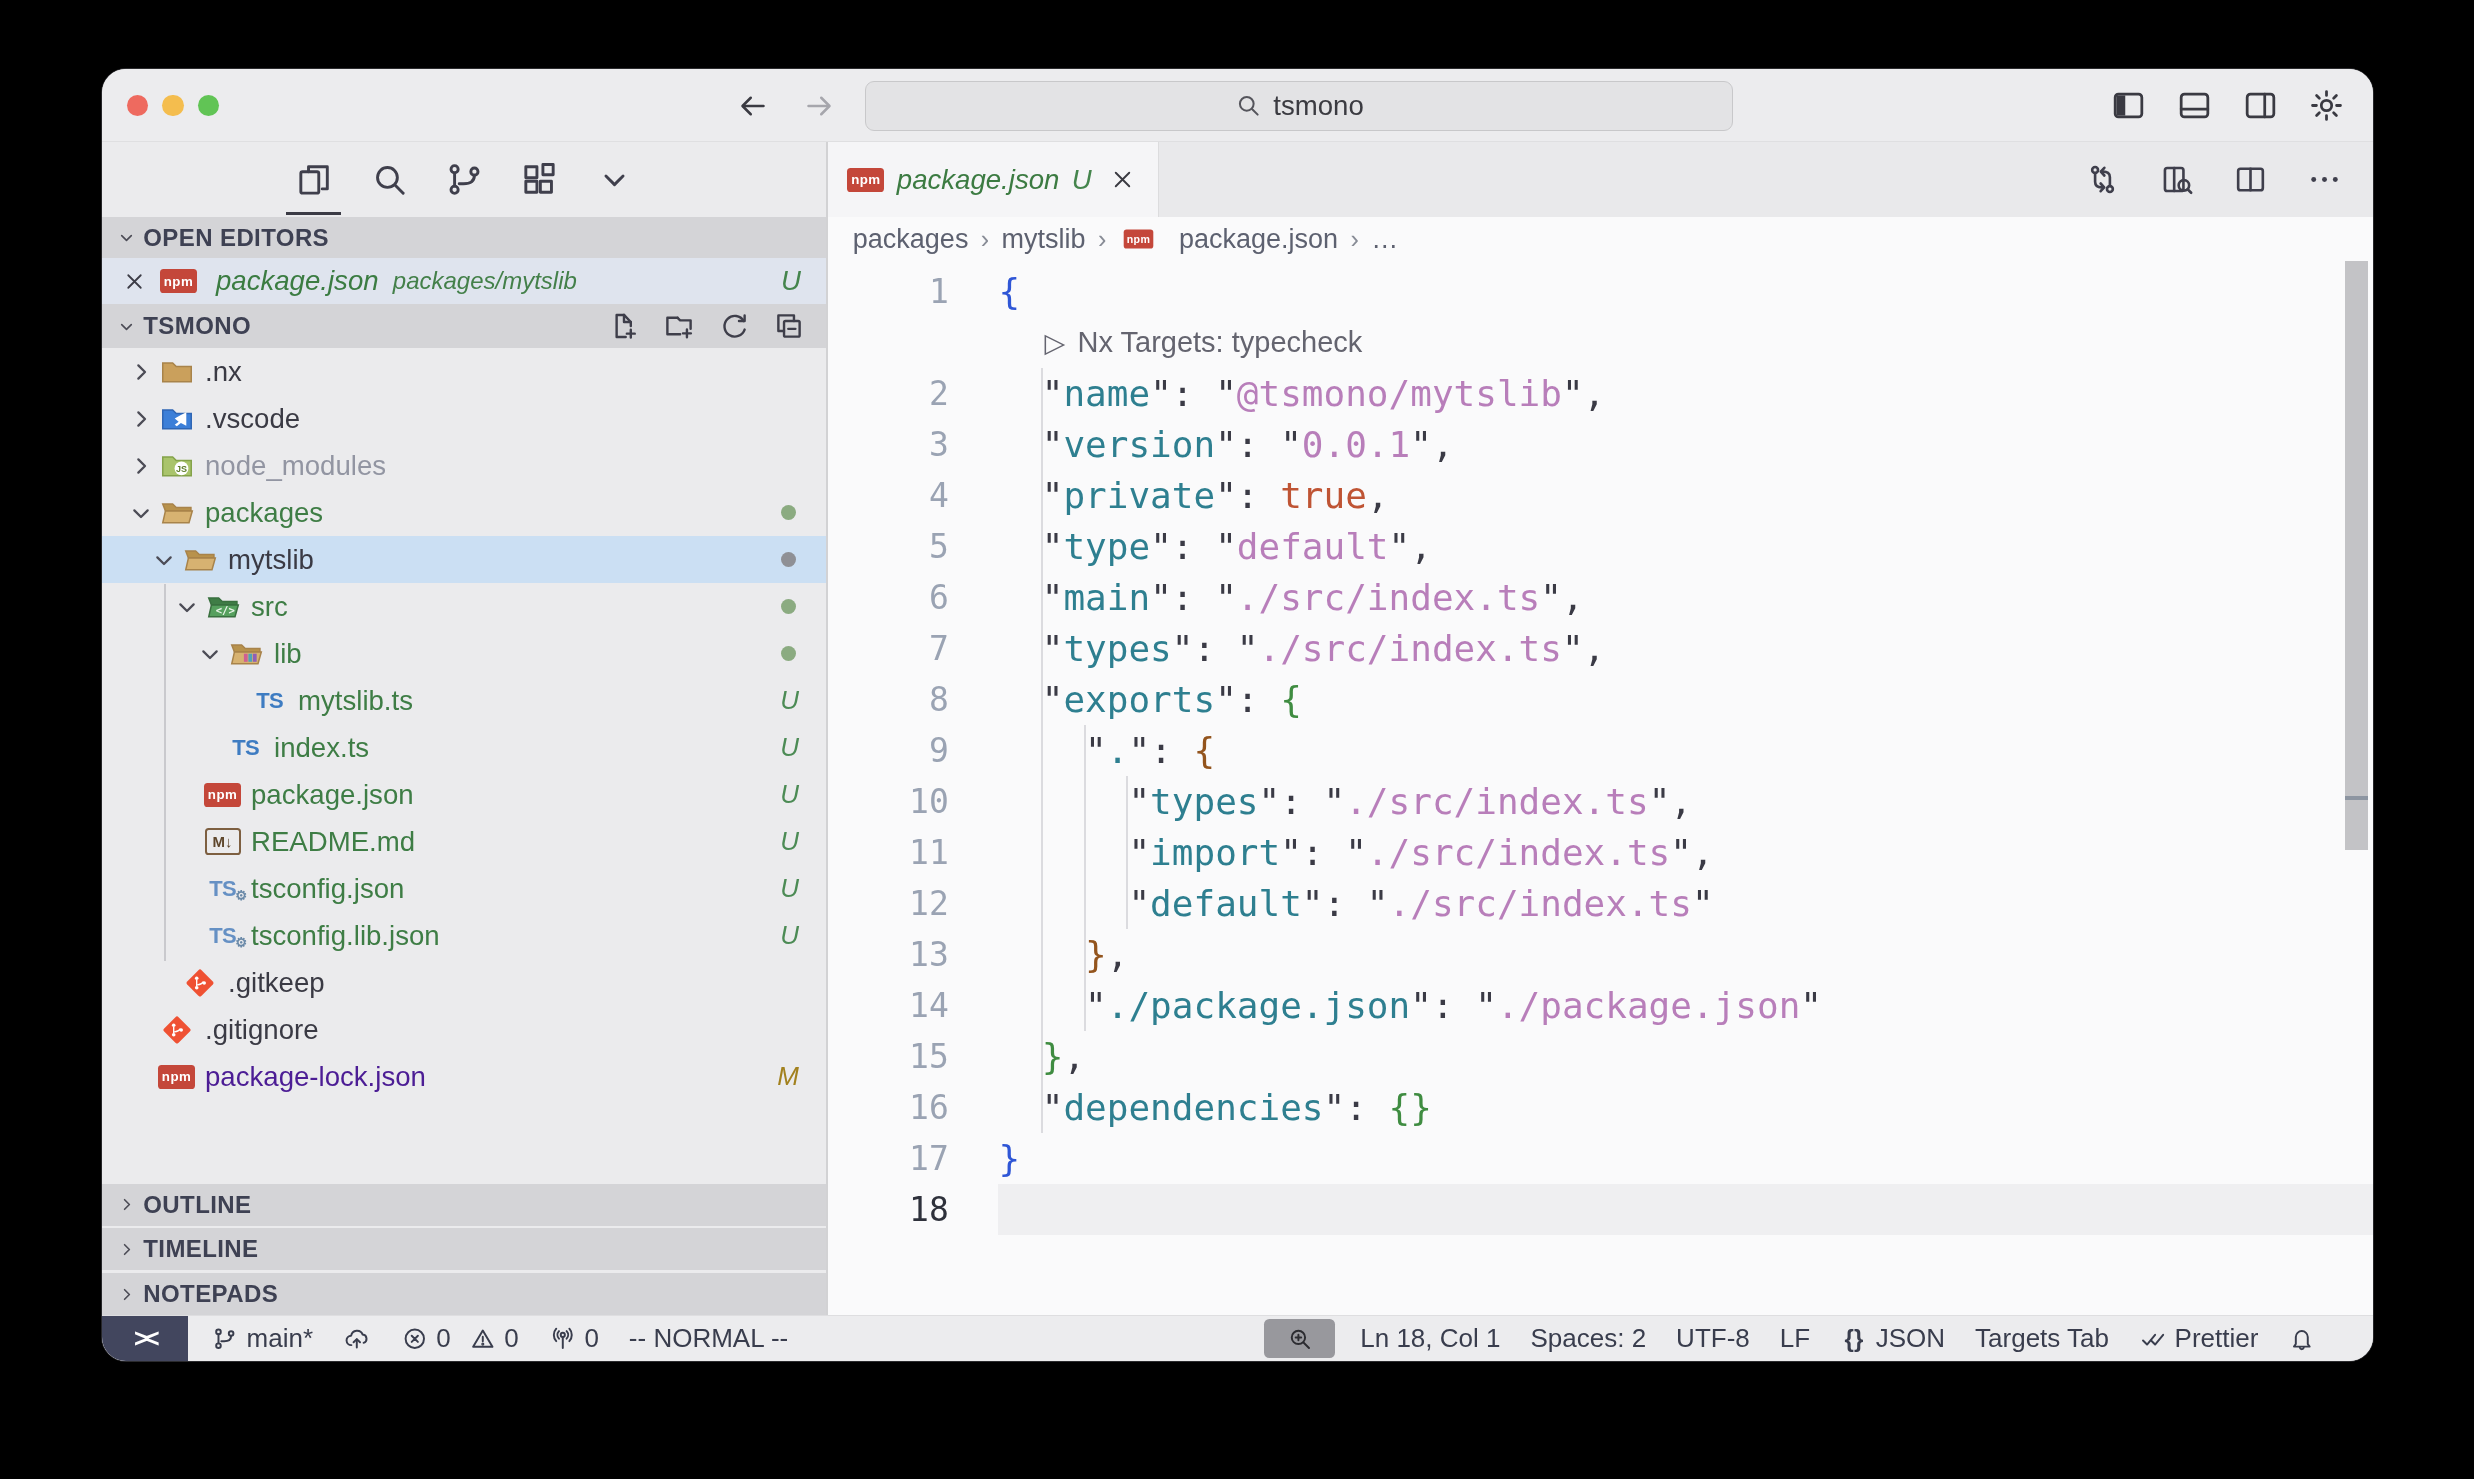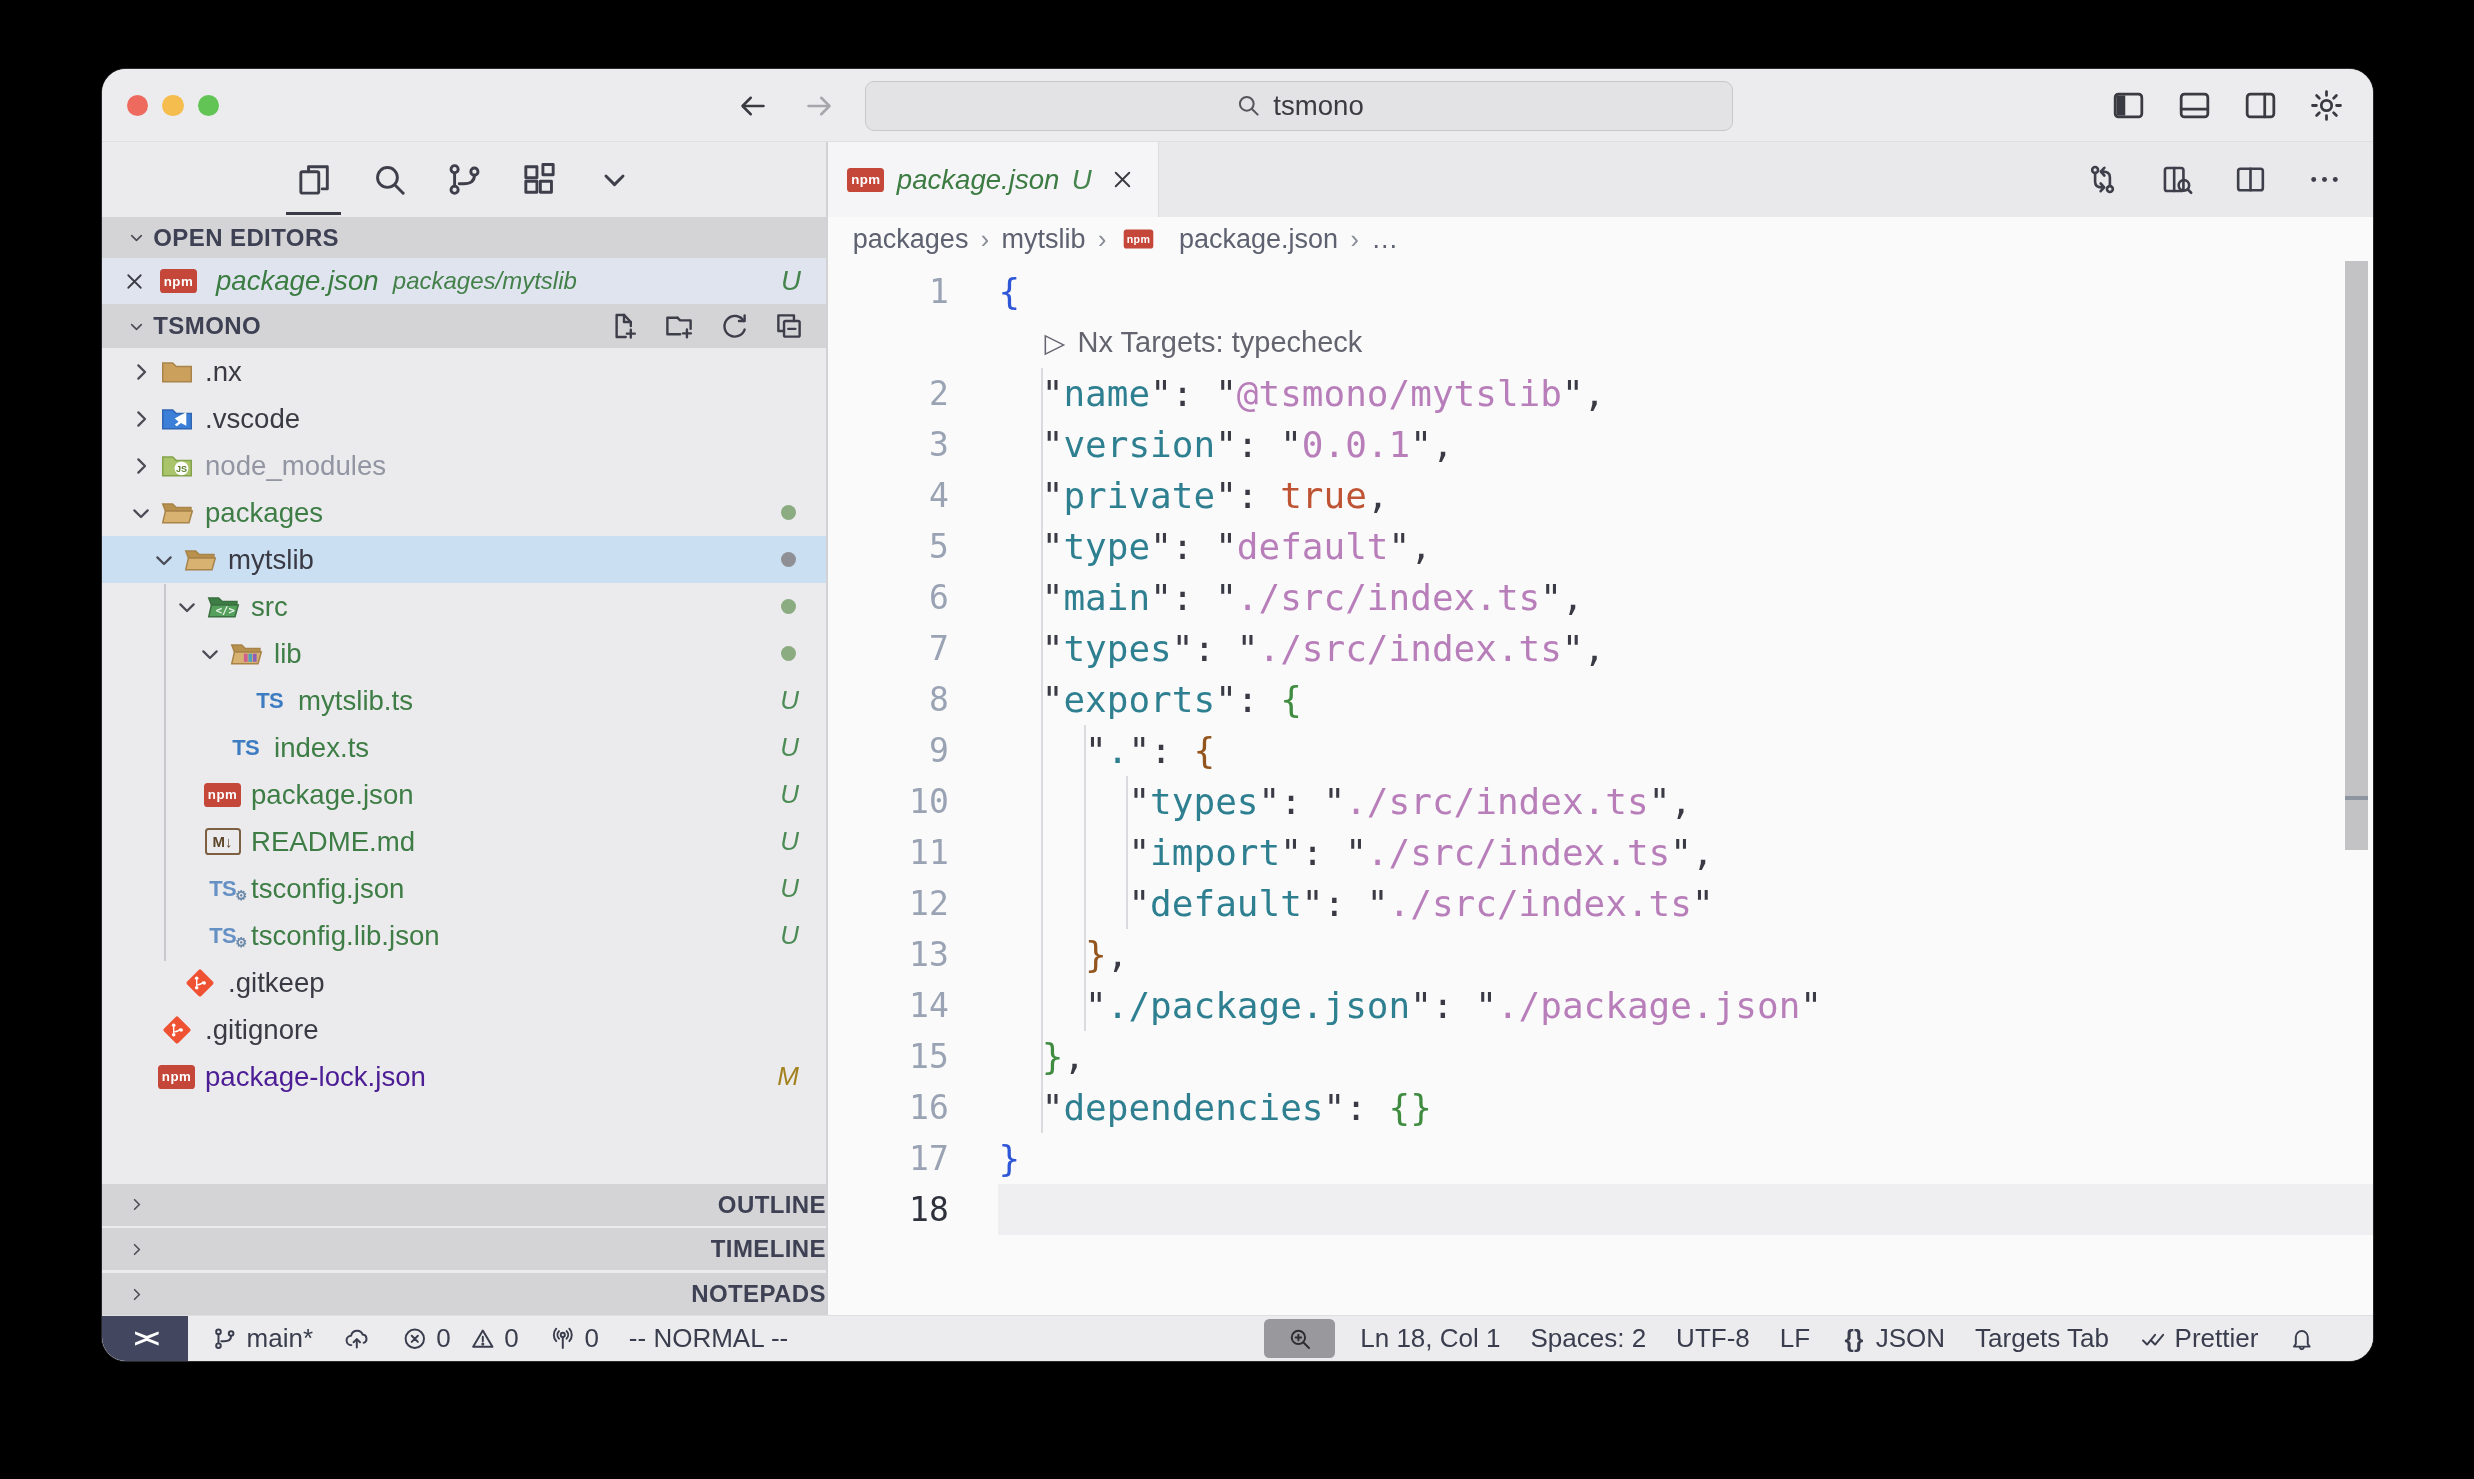--- a/index.html
+++ b/index.html
@@ -40,21 +40,21 @@
   
   .activitybar { height:75px; flex:none; display:flex; align-items:center; justify-content:center; gap:34px; }
   .ab-item { position:relative; height:75px; display:flex; align-items:center; color:#3f3f4c; }
   .ab-item span { width:41px; height:41px; display:block; }
   .ab-item svg { width:100%; height:100%; }
   .ab-item.active::after { content:""; position:absolute; left:-7.1px; bottom:1.8px; width:55px; height:3.6px; background:#3b3b45; }
 
   
   .sec-header { height:41px; flex:none; background:#d4d4d7; color:#3e4153;
                 font-size:24px; font-weight:bold; letter-spacing:0.4px;
-                display:flex; align-items:center; padding-left:23px; gap:5.3px; position:relative; }
+                display:flex; align-items:center; padding-left:13px; gap:5.3px; position:relative; }
   .sec-header .chev { width:23px; height:23px; color:#4c4c56; flex:none; }
   .sec-header .chev svg { width:100%; height:100%; }
   .proj-header { height:44px; }
   .proj-actions { position:absolute; right:19.6px; display:flex; gap:21.3px; }
   .proj-actions .pa { width:34px; height:34px; color:#3e3e4a; }
   .proj-actions svg { width:100%; height:100%; }
 
   
   .oe-row { height:46px; flex:none; background:#dfe4ee; display:flex; align-items:center;
             padding:0 23px 0 19.6px; font-size:27.6px; position:relative; }
@@ -89,21 +89,21 @@
   .fi-npm { background:#c4473a; color:#fff; border-radius:3.6px; width:37px; height:24px;
             font-size:13.3px; font-weight:bold; display:flex; align-items:center; justify-content:center;
             letter-spacing:0.4px; }
   .fi-md { border:2.2px solid #7d5f41; border-radius:3.6px; color:#5e462c; width:36px; height:27.6px;
            font-size:15px; font-weight:bold; display:flex; align-items:center; justify-content:center; }
   .fi-nx { font-weight:800; font-size:27px; color:#202a42; }
   .fi-nx i { font-style:normal; font-size:19.6px; font-weight:700; }
 
   
   .bottom-secs { flex:none; margin-top:auto; display:flex; flex-direction:column; gap:2.7px; background:#ebebed; }
-  .bottom-secs .sec-header { height:42px;justify-content:space-between; }
+  .bottom-secs .sec-header { height:42px; }
 
   
   .tabstrip { height:75px; flex:none; background:#e9e9eb; display:flex; align-items:stretch; justify-content:space-between; }
   .tab { background:#f5f5f7; display:flex; align-items:center; gap:12.4px; padding:0 21.3px 0 19.6px;
          font-size:27.6px; border-right:0.9px solid #dcdcde; }
   .tab .fic { margin-right:0; width:auto; }
   .tab-title { font-style:italic; color:#3c7b42; }
   .tab-badge { font-style:italic; color:#45854d; }
   .tab-close { width:27px; height:27px; color:#3a3a42; margin-left:5.3px; }
   .tab-close svg { width:100%; height:100%; }

